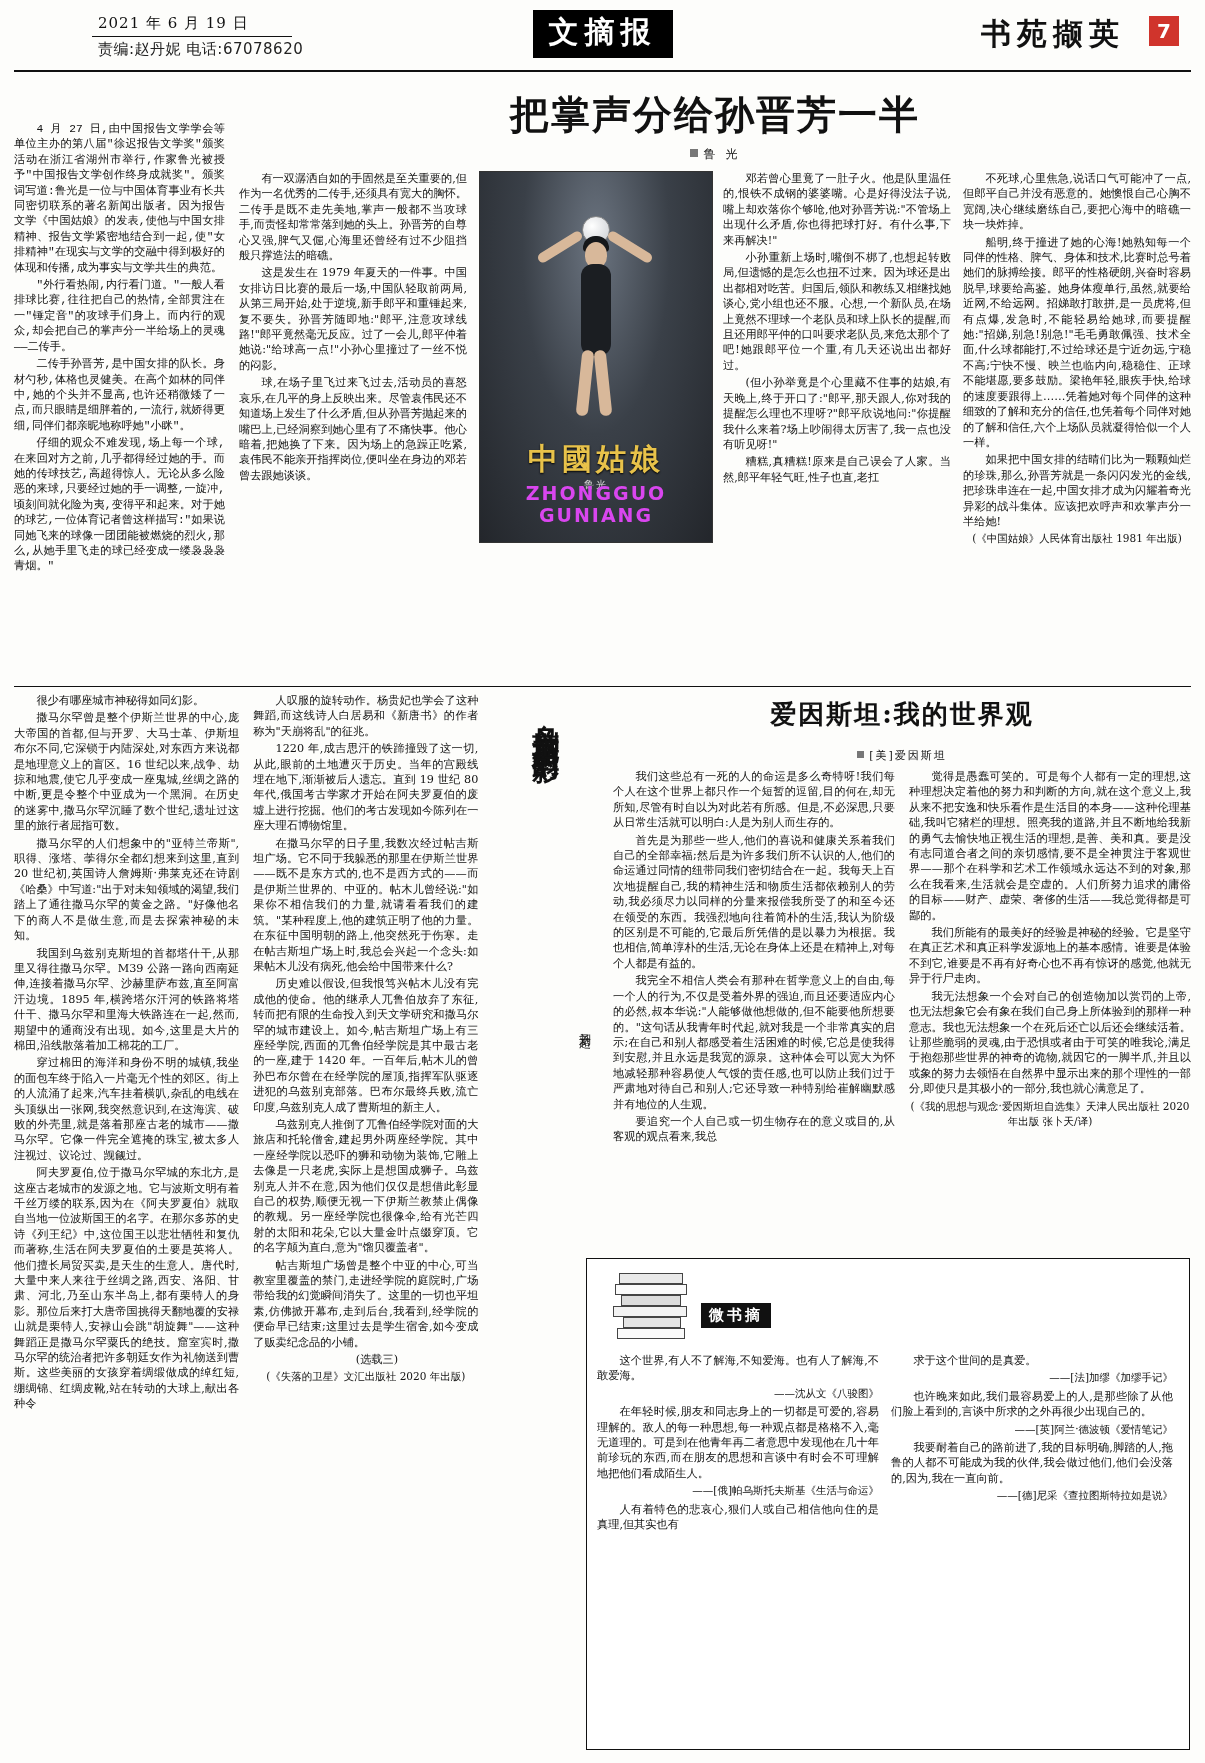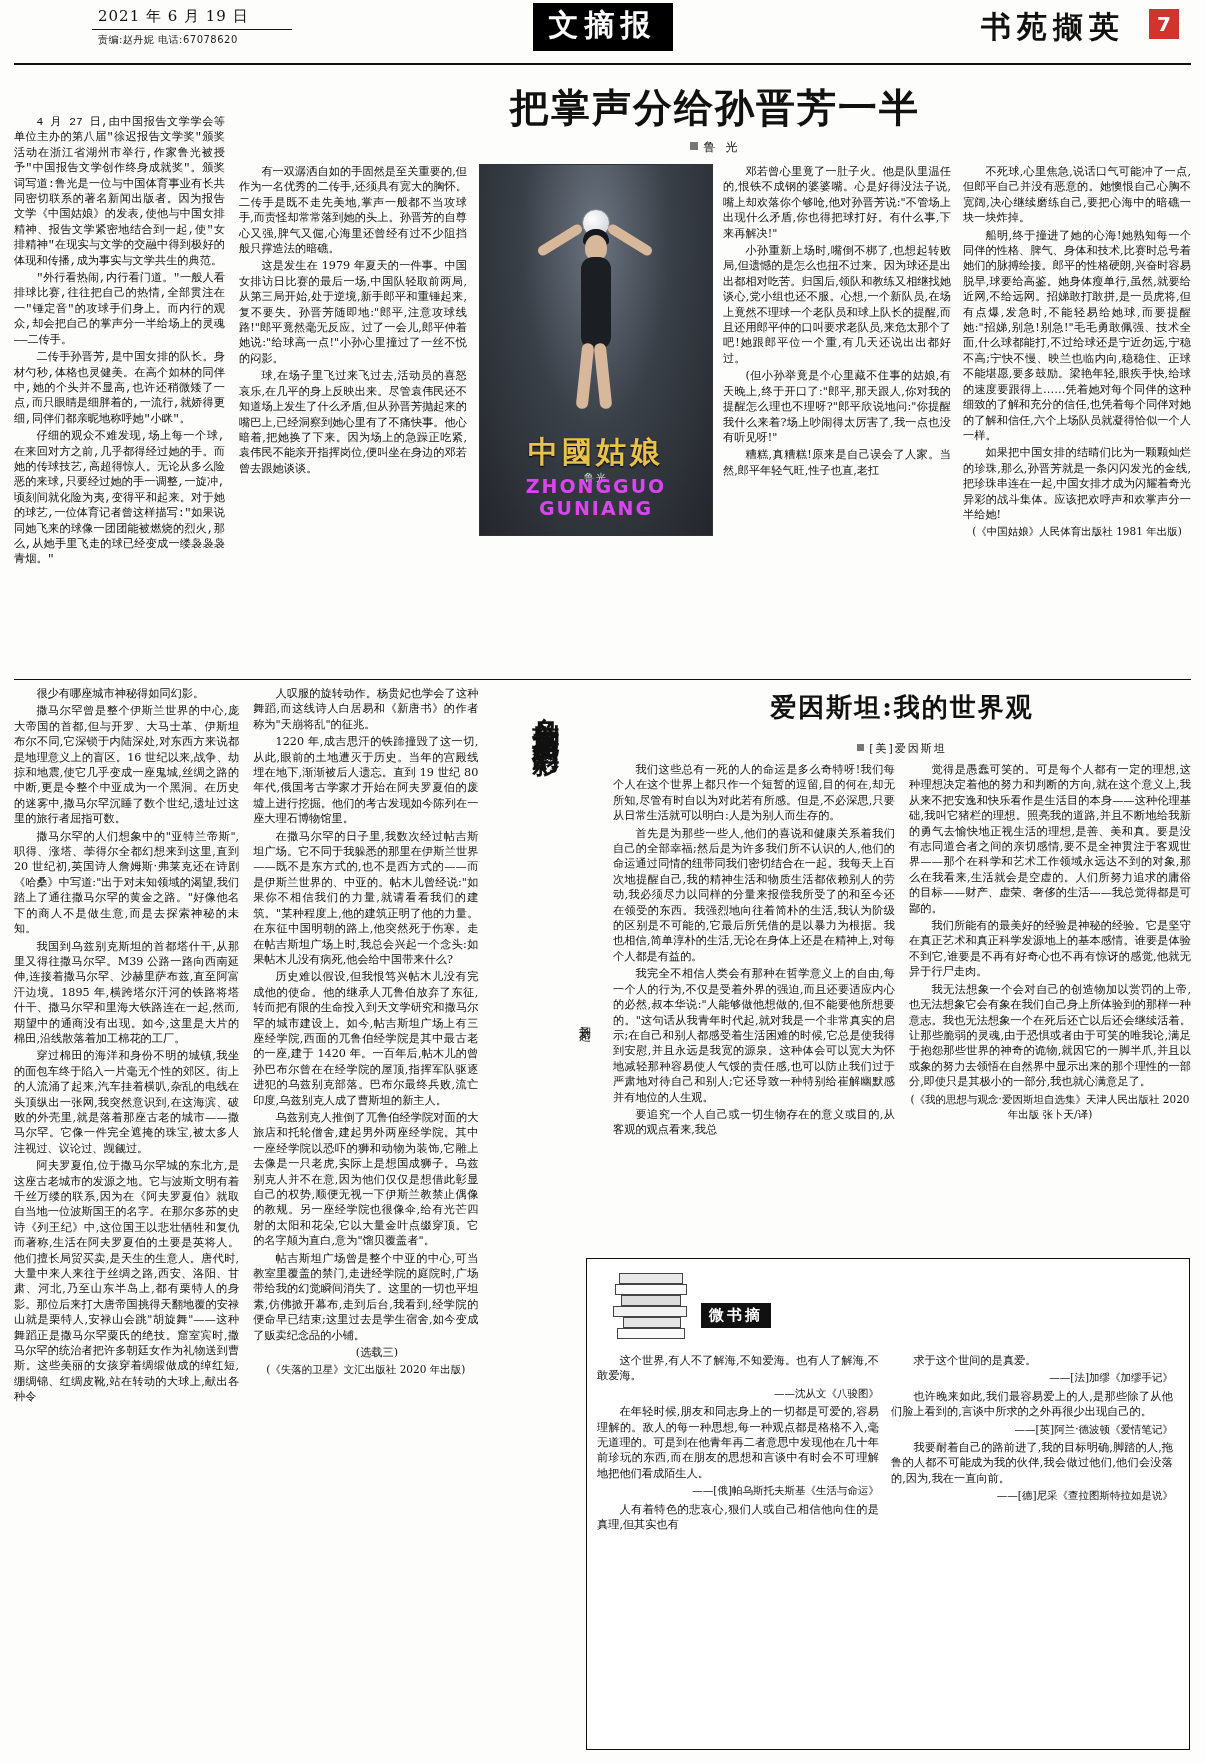--- a/index.html
+++ b/index.html
@@ -3,27 +3,27 @@
 <meta charset="utf-8">
 <style>
   html,body{margin:0;padding:0;}
   body{
     width:1205px;height:1763px;
     background:#fdfdfb;
     font-family:"DejaVu Sans","Liberation Sans",sans-serif;
     color:#111;
     overflow:hidden;
   }
-  .page{position:relative;width:1205px;height:1763px;box-sizing:border-box;padding:1px 14px 8px 14px;}
+  .page{position:relative;width:1205px;height:1763px;box-sizing:border-box;padding:8px 14px 8px 14px;}
 
   
   .masthead{position:relative;height:62px;border-bottom:2px solid #111;}
   .mh-date{position:absolute;left:84px;top:6px;font-size:15px;letter-spacing:1px;font-family:"DejaVu Serif","Liberation Serif",serif;}
   .mh-rule{position:absolute;left:78px;top:28px;width:200px;border-top:1px solid #111;}
-  .mh-sub{position:absolute;left:84px;top:32px;font-size:10px;color:#222;letter-spacing:.5px;}
+  .mh-sub{position:absolute;left:84px;top:32px;font-size:15px;color:#222;letter-spacing:.5px;}
   .mh-logo{position:absolute;left:50%;transform:translateX(-50%);top:2px;text-align:center;}
   .mh-logo .box{display:inline-block;background:#000;color:#fff;font-size:30px;font-weight:bold;
       padding:2px 16px 5px 16px;letter-spacing:6px;font-family:"DejaVu Serif","Liberation Serif",serif;}
   .mh-section{position:absolute;right:66px;top:6px;font-size:30px;font-weight:bold;letter-spacing:6px;
       font-family:"DejaVu Serif","Liberation Serif",serif;}
   .mh-pageno{position:absolute;right:12px;top:8px;width:30px;height:30px;background:#d0342c;color:#fff;
       font-size:20px;font-weight:bold;line-height:30px;text-align:center;}
 
   
   .col-text{

